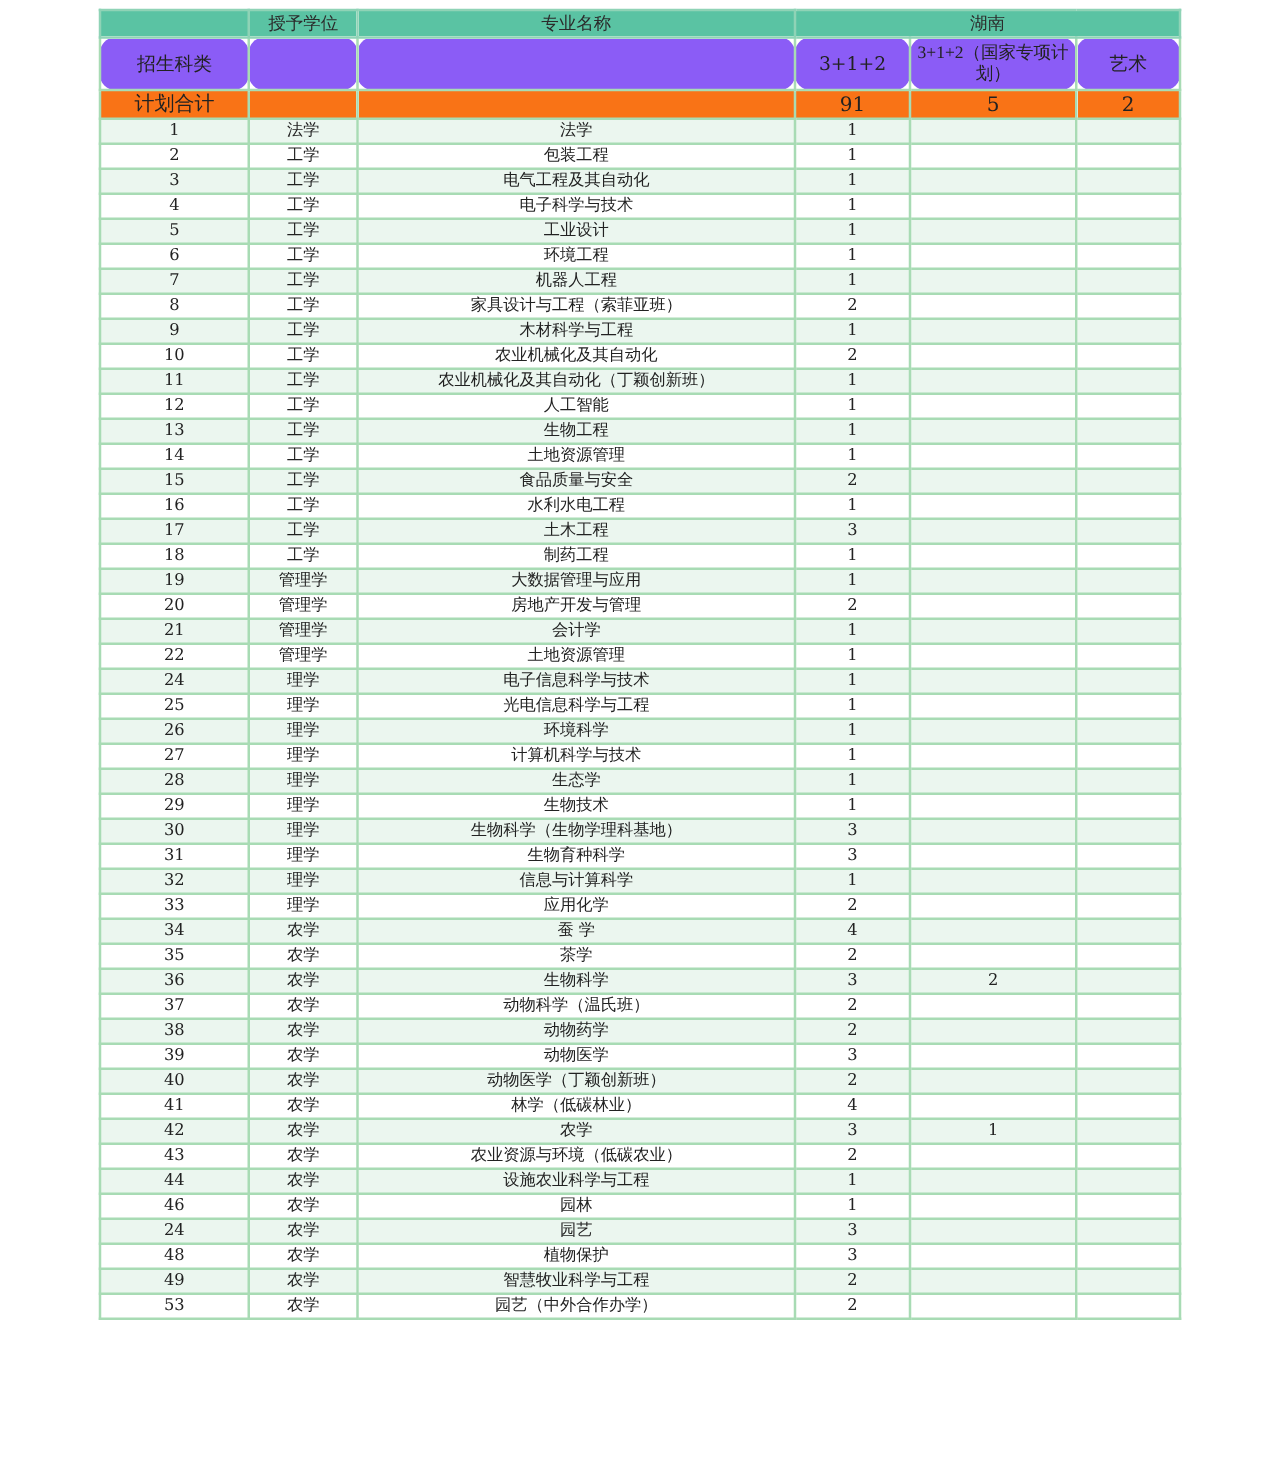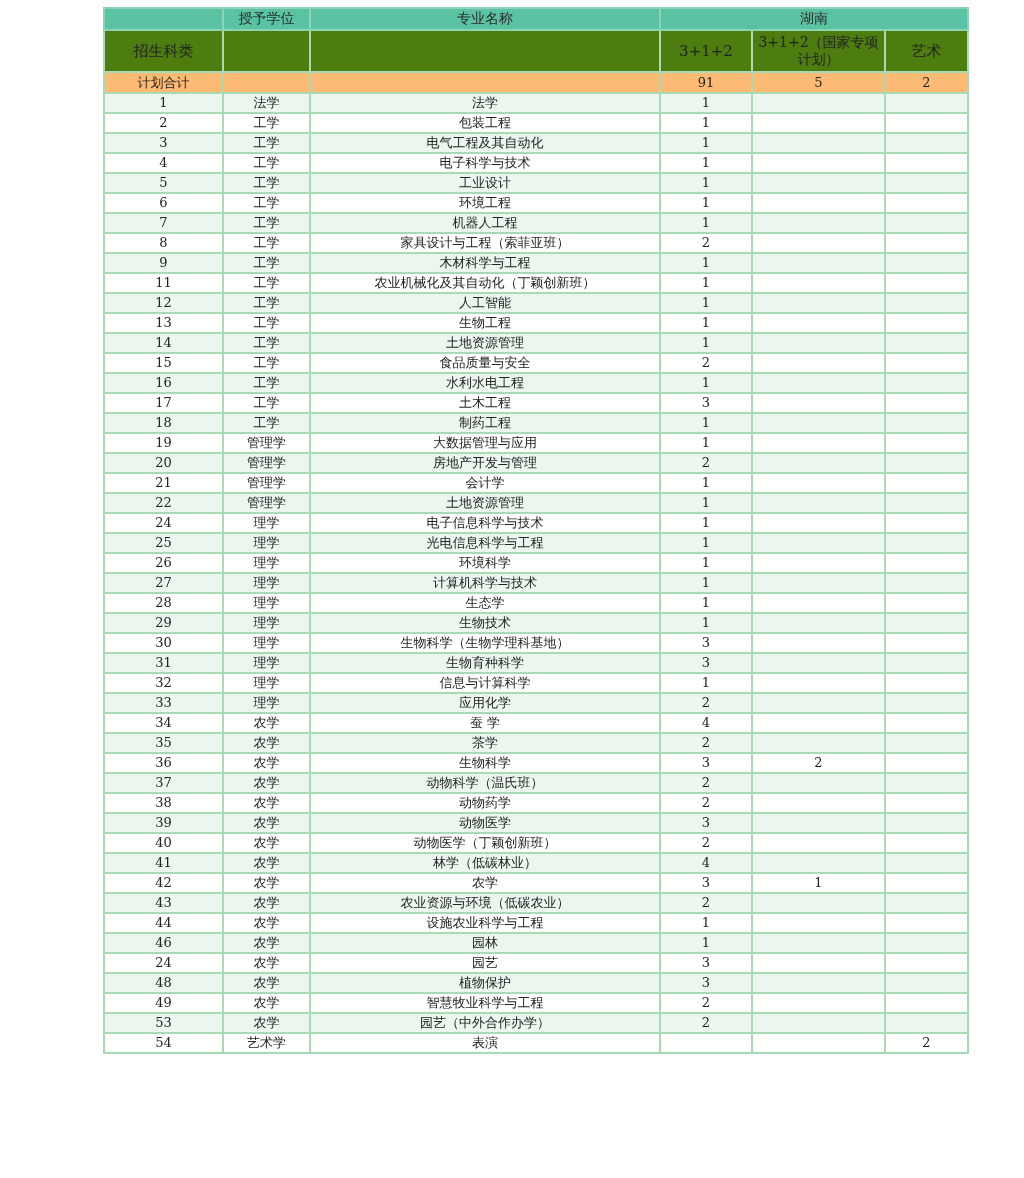--- a/index.html
+++ b/index.html
@@ -1,26 +1,26 @@
 <!DOCTYPE html>
 <html><head>
 <meta charset="utf-8">
 <style>
   html, body { margin: 0; padding: 0; background: #ffffff; }
   body { width: 1024px; height: 1178px; position: relative; overflow: hidden;
          font-family: "DejaVu Serif", "Liberation Serif", serif; color: #222; }
   table.plan { position: absolute; left: 79px; top: 7px; border-collapse: collapse;
-               table-layout: fixed; width: 864px; font-size: 13px; margin-left: 24px; }
+               table-layout: fixed; width: 864px; font-size: 13px; }
   table.plan td, table.plan th { border: 2px solid #a8dbb4; text-align: center;
                padding: 0; font-weight: normal; overflow: hidden; white-space: nowrap; }
   tr.h1 th { background: #5ac3a3; height: 20px; font-size: 14px; color: #2b2b2b;
              border-color: #8fd3b6; }
-  tr.h2 th { background: #4d7c0f; height: 40px; font-size: 15px; line-height: 17px; }
-  tr.h2 th.wrap { white-space: normal; font-size: 14px; }
-  tr.total td { background: #fdba74; height: 19px; font-size: 13px; }
+  tr.h2 th { background: #8b5cf6; height: 40px; font-size: 15px; line-height: 17px; border-radius: 12px; }
+  tr.h2 th.wrap { white-space: normal; font-size: 14px; font-family: Liberation Serif, serif; }
+  tr.total td { background: #f97316; height: 19px; font-size: 16px; }
   tr.row td { height: 18px; line-height: 16px; }
   tr.row:nth-child(odd) td { background: #ffffff; }
   tr.row:nth-child(even) td { background: #ebf6ef; }
 </style>
 </head>
 <body>
 
 <table class="plan">
   <colgroup>
     <col style="width:119px">
@@ -121,20 +121,28 @@
       </tr>
       <tr class="row">
         <td>9</td>
         <td>工学</td>
         <td>木材科学与工程</td>
         <td>1</td>
         <td></td>
         <td></td>
       </tr>
       <tr class="row">
+        <td>10</td>
+        <td>工学</td>
+        <td>农业机械化及其自动化</td>
+        <td>2</td>
+        <td></td>
+        <td></td>
+      </tr>
+      <tr class="row">
         <td>11</td>
         <td>工学</td>
         <td>农业机械化及其自动化（丁颖创新班）</td>
         <td>1</td>
         <td></td>
         <td></td>
       </tr>
       <tr class="row">
         <td>12</td>
         <td>工学</td>
@@ -423,23 +431,15 @@
         <td></td>
         <td></td>
       </tr>
       <tr class="row">
         <td>53</td>
         <td>农学</td>
         <td>园艺（中外合作办学）</td>
         <td>2</td>
         <td></td>
         <td></td>
-      </tr>
-      <tr class="row">
-        <td>54</td>
-        <td>艺术学</td>
-        <td>表演</td>
-        <td></td>
-        <td></td>
-        <td>2</td>
       </tr>
     </tbody>
 </table>
 
 </body></html>

